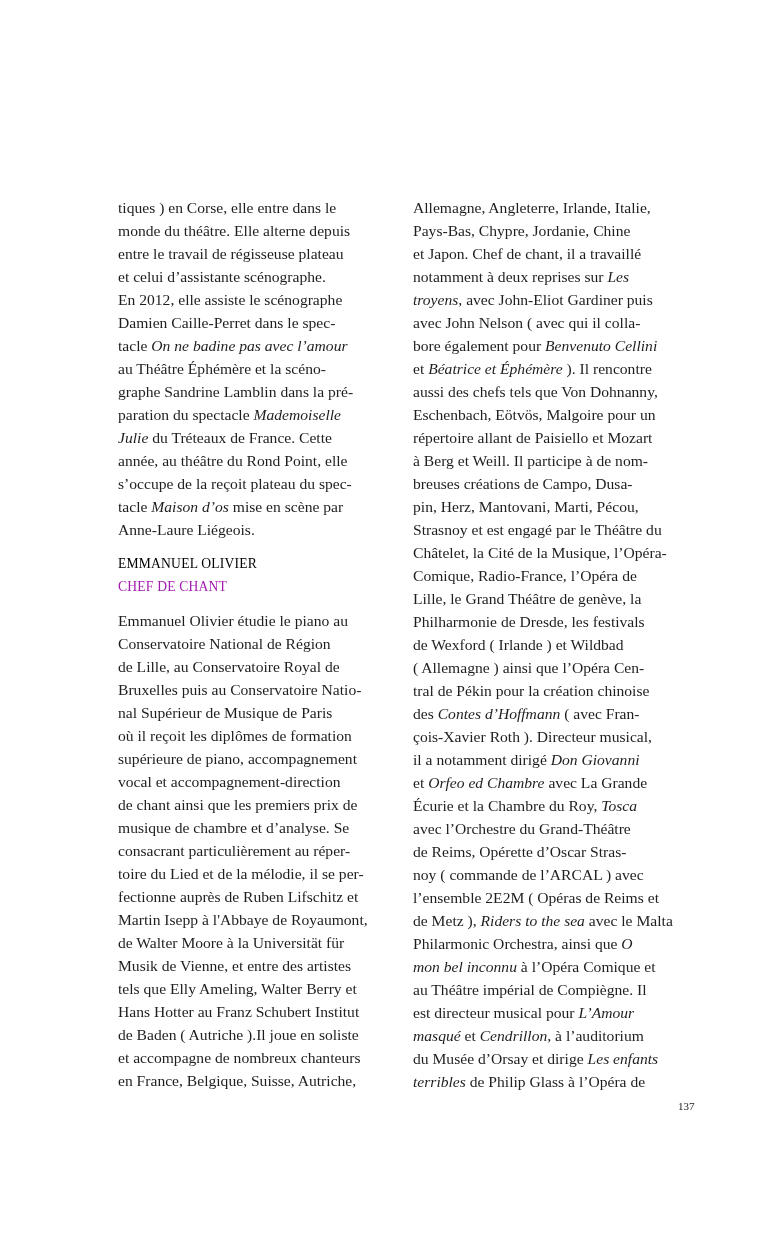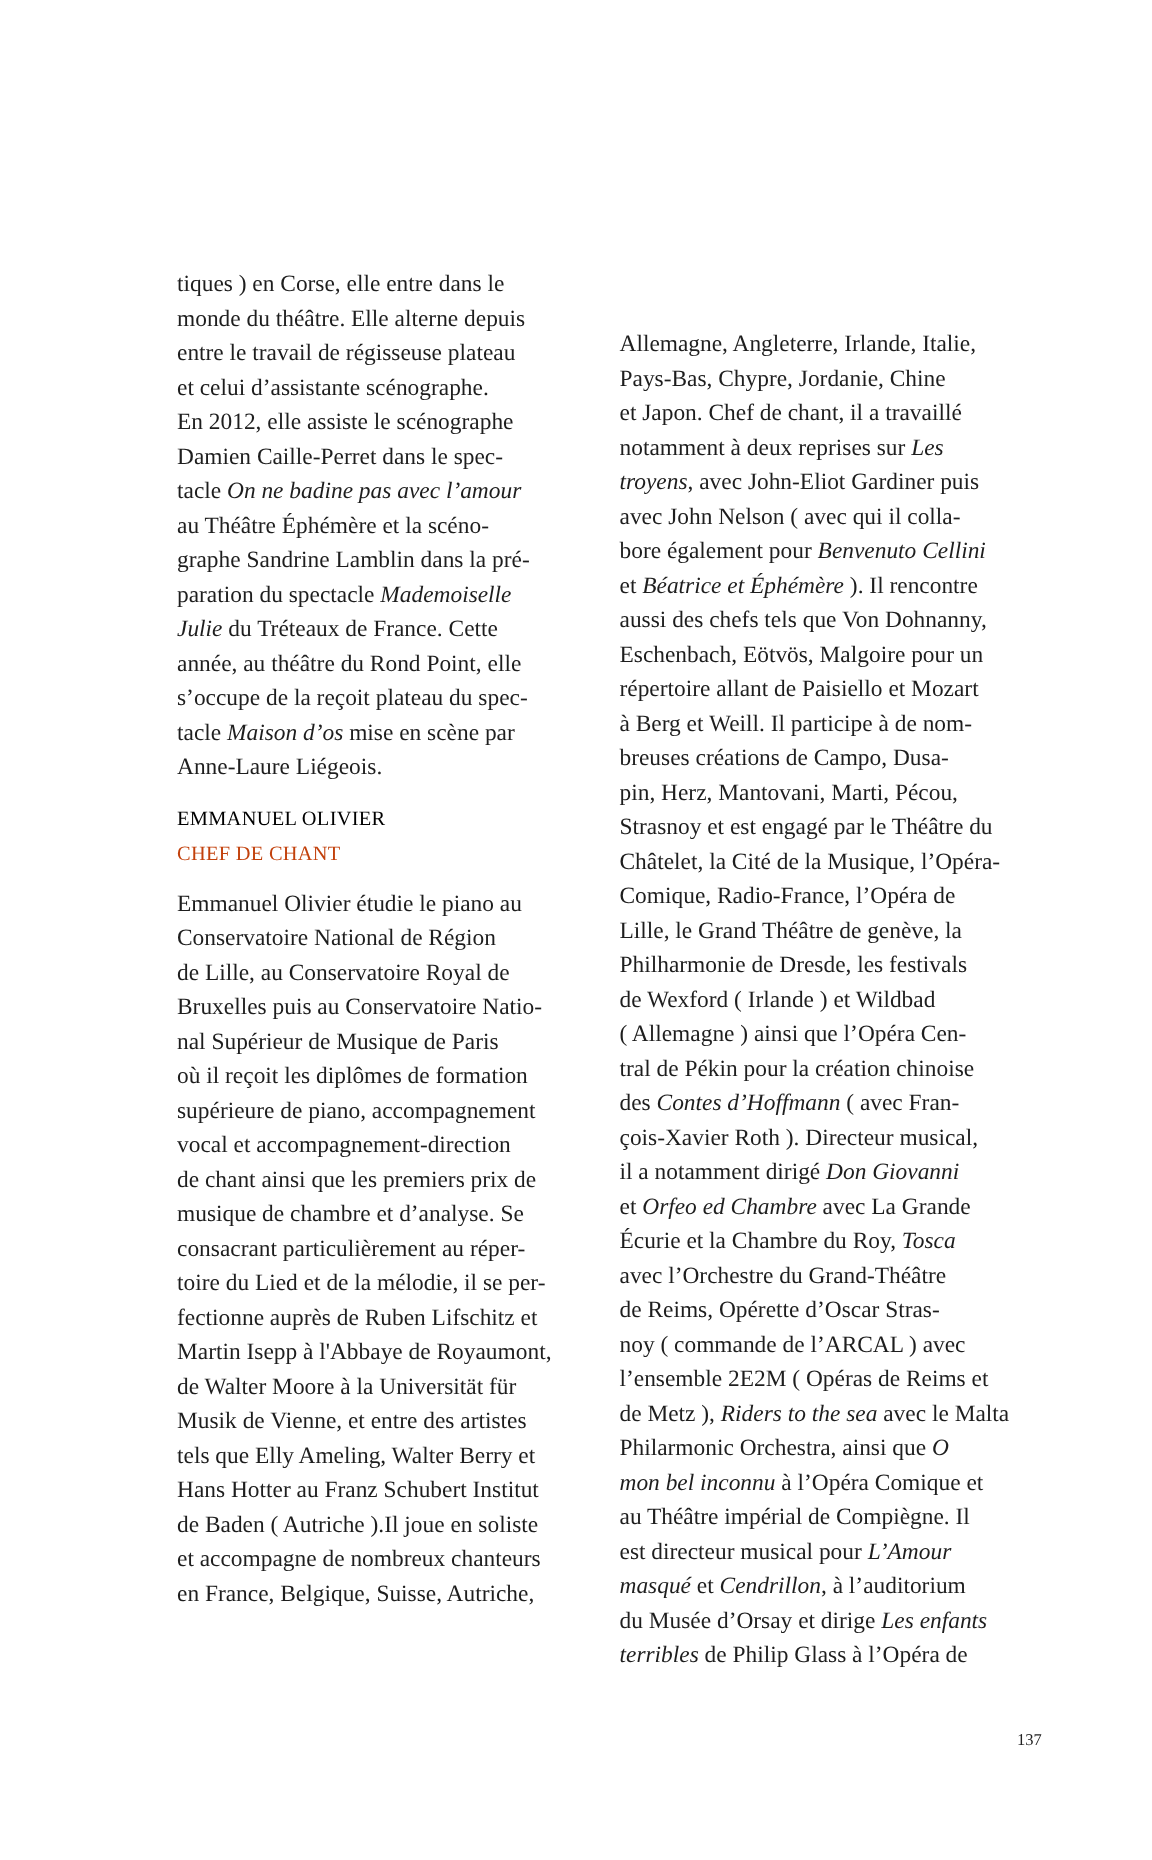--- a/index.html
+++ b/index.html
@@ -1,25 +1,25 @@
 <!DOCTYPE html>
 <html><head>
   <meta charset="utf-8">
   <style>
     html, body { margin: 0; padding: 0; background: #ffffff; }
     body { width: 768px; height: 1240px; position: relative; overflow: hidden;
            font-family: "Liberation Serif", "DejaVu Serif", serif; color: #1e1e1e; }
-    .col { position: absolute; top: 178px; width: 272px; font-size: 15.6px; line-height: 23px; }
+    .col { position: absolute; top: 196px; width: 272px; font-size: 15.6px; line-height: 23px; }
     .col-left { left: 118px; }
-    .col-right { left: 413px; width: 275px; margin-top: 40px; }
+    .col-right { left: 413px; width: 275px; }
     .line { display: block; white-space: nowrap; }
     .line i { }
     .heading-name { display: block; color: #000000; font-size: 13.6px; letter-spacing: 0.2px; margin-top: 11px; line-height: 23px; }
-    .heading-role { display: block; color: #c2410c; font-size: 13.6px; letter-spacing: 0.2px; line-height: 23px; margin-bottom: 11px; }
-    .page-number { position: absolute; left: 678px; top: 1154px; font-size: 11px; color: #222; }
+    .heading-role { display: block; color: #a21caf; font-size: 13.6px; letter-spacing: 0.2px; line-height: 23px; margin-bottom: 11px; }
+    .page-number { position: absolute; left: 678px; top: 1100px; font-size: 11px; color: #222; }
   </style>
 </head>
 <body>
 
 <div class="col col-left">
   <div>
       <span class="line"><span>tiques ) en Corse, elle entre dans le</span></span>
       <span class="line"><span>monde du théâtre. Elle alterne depuis</span></span>
       <span class="line"><span>entre le travail de régisseuse plateau</span></span>
       <span class="line"><span>et celui d’assistante scénographe.</span></span>

